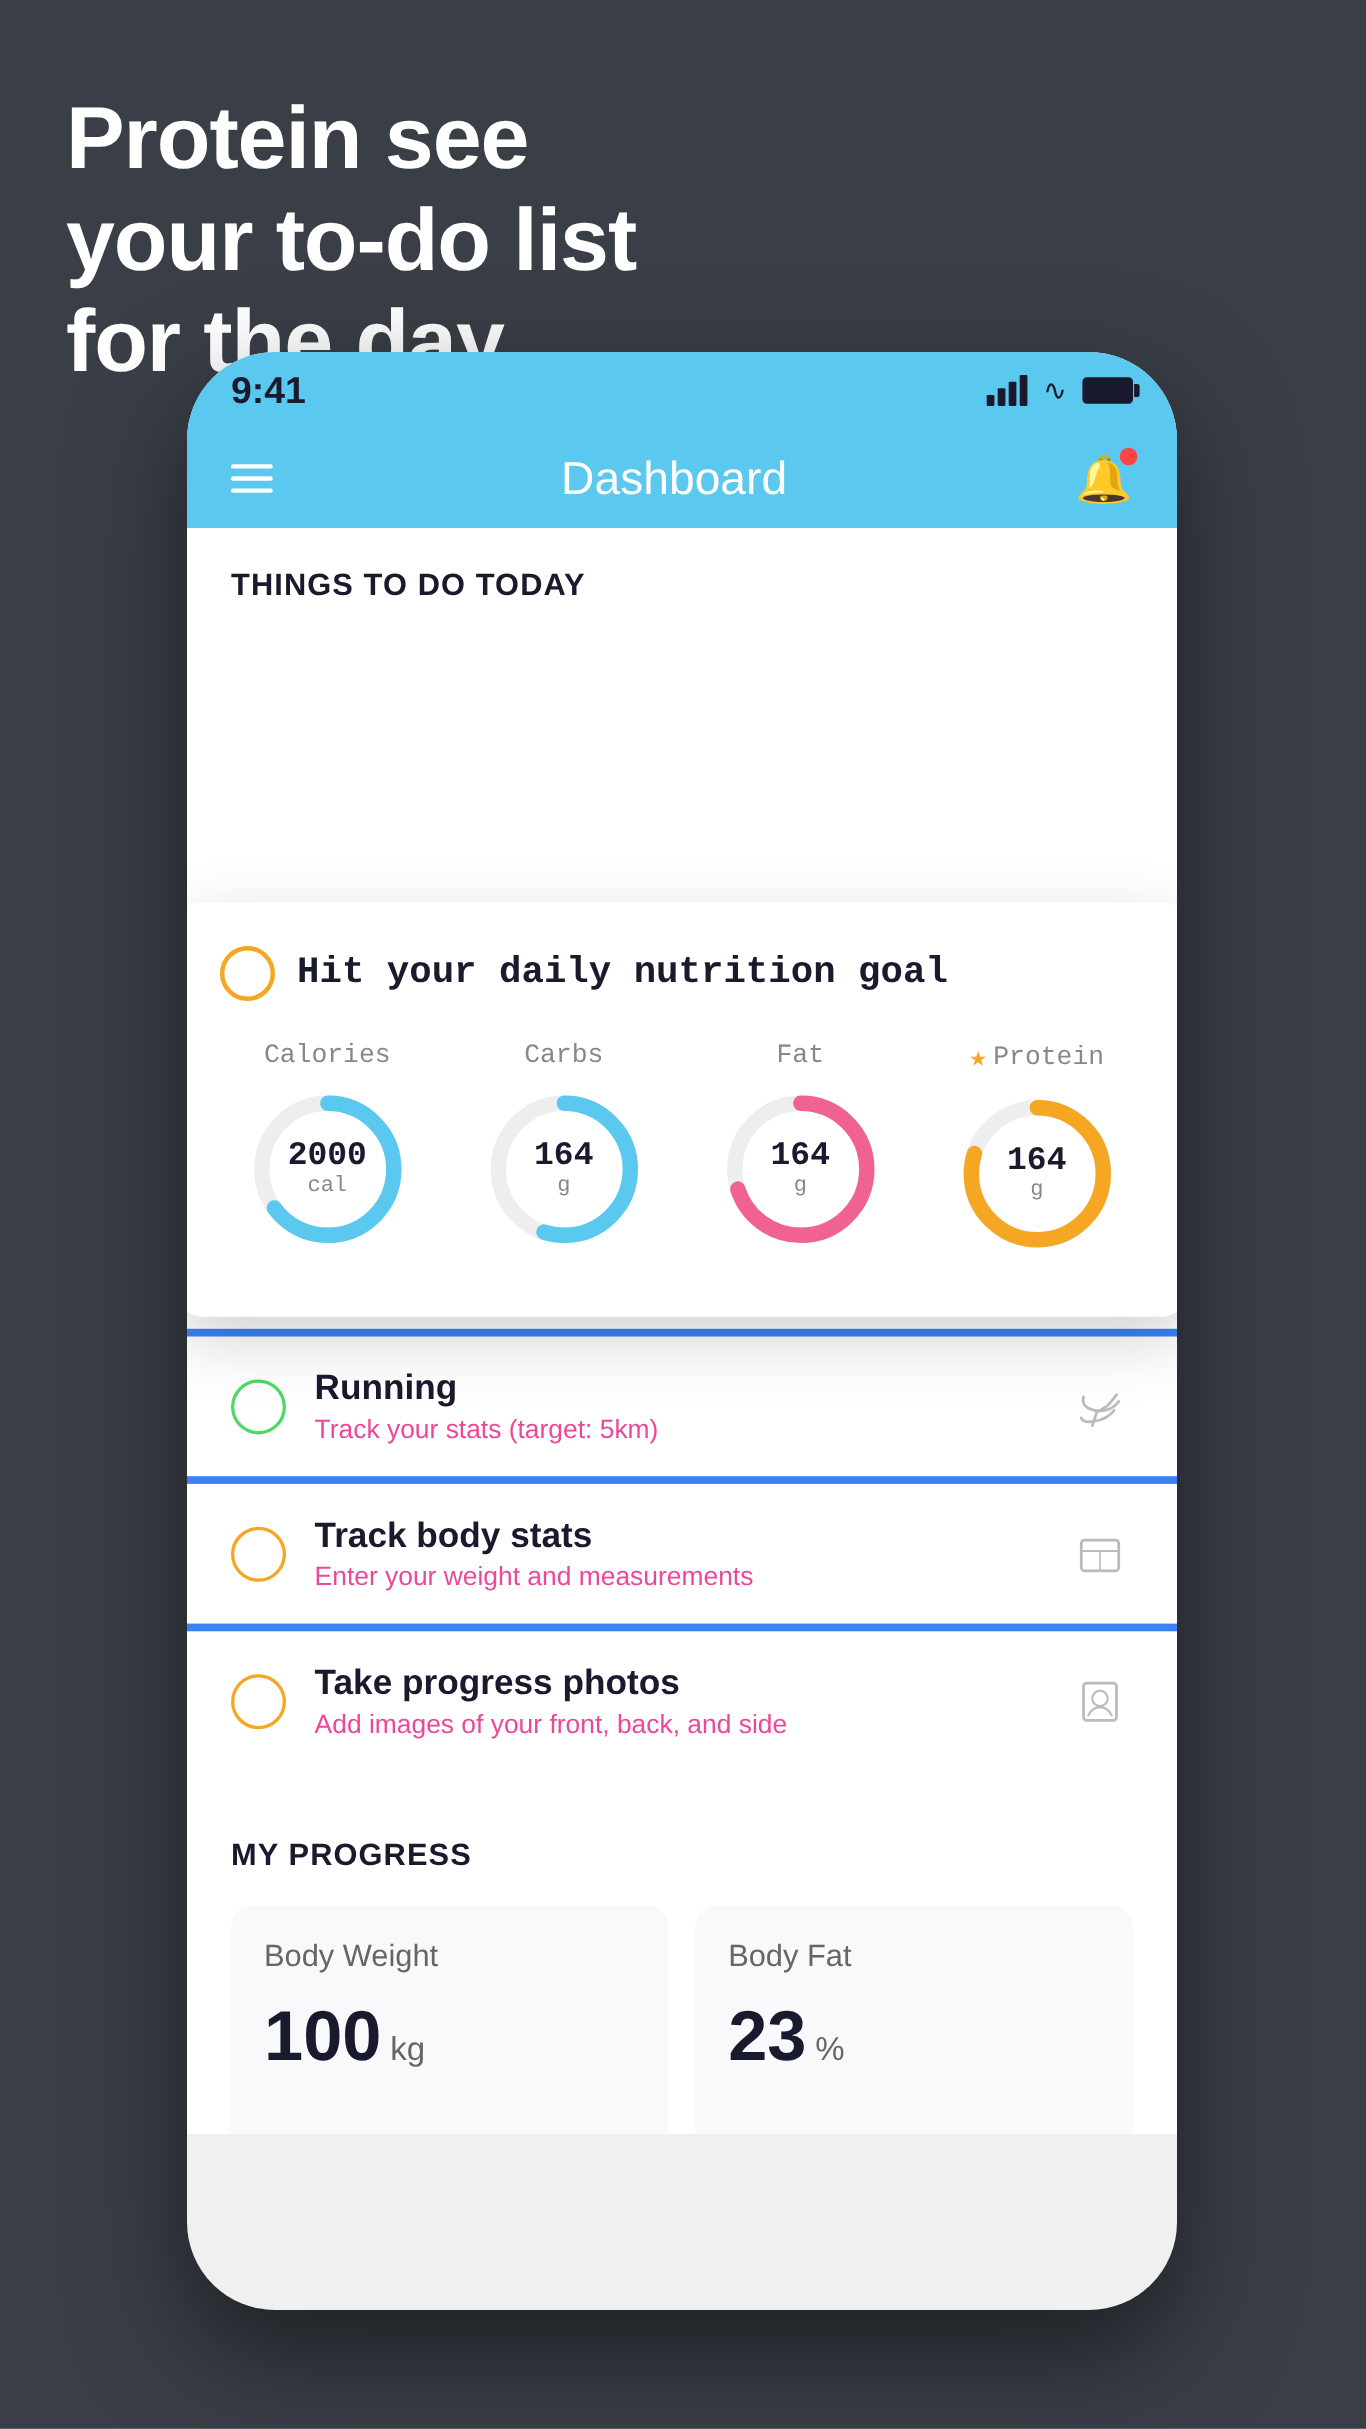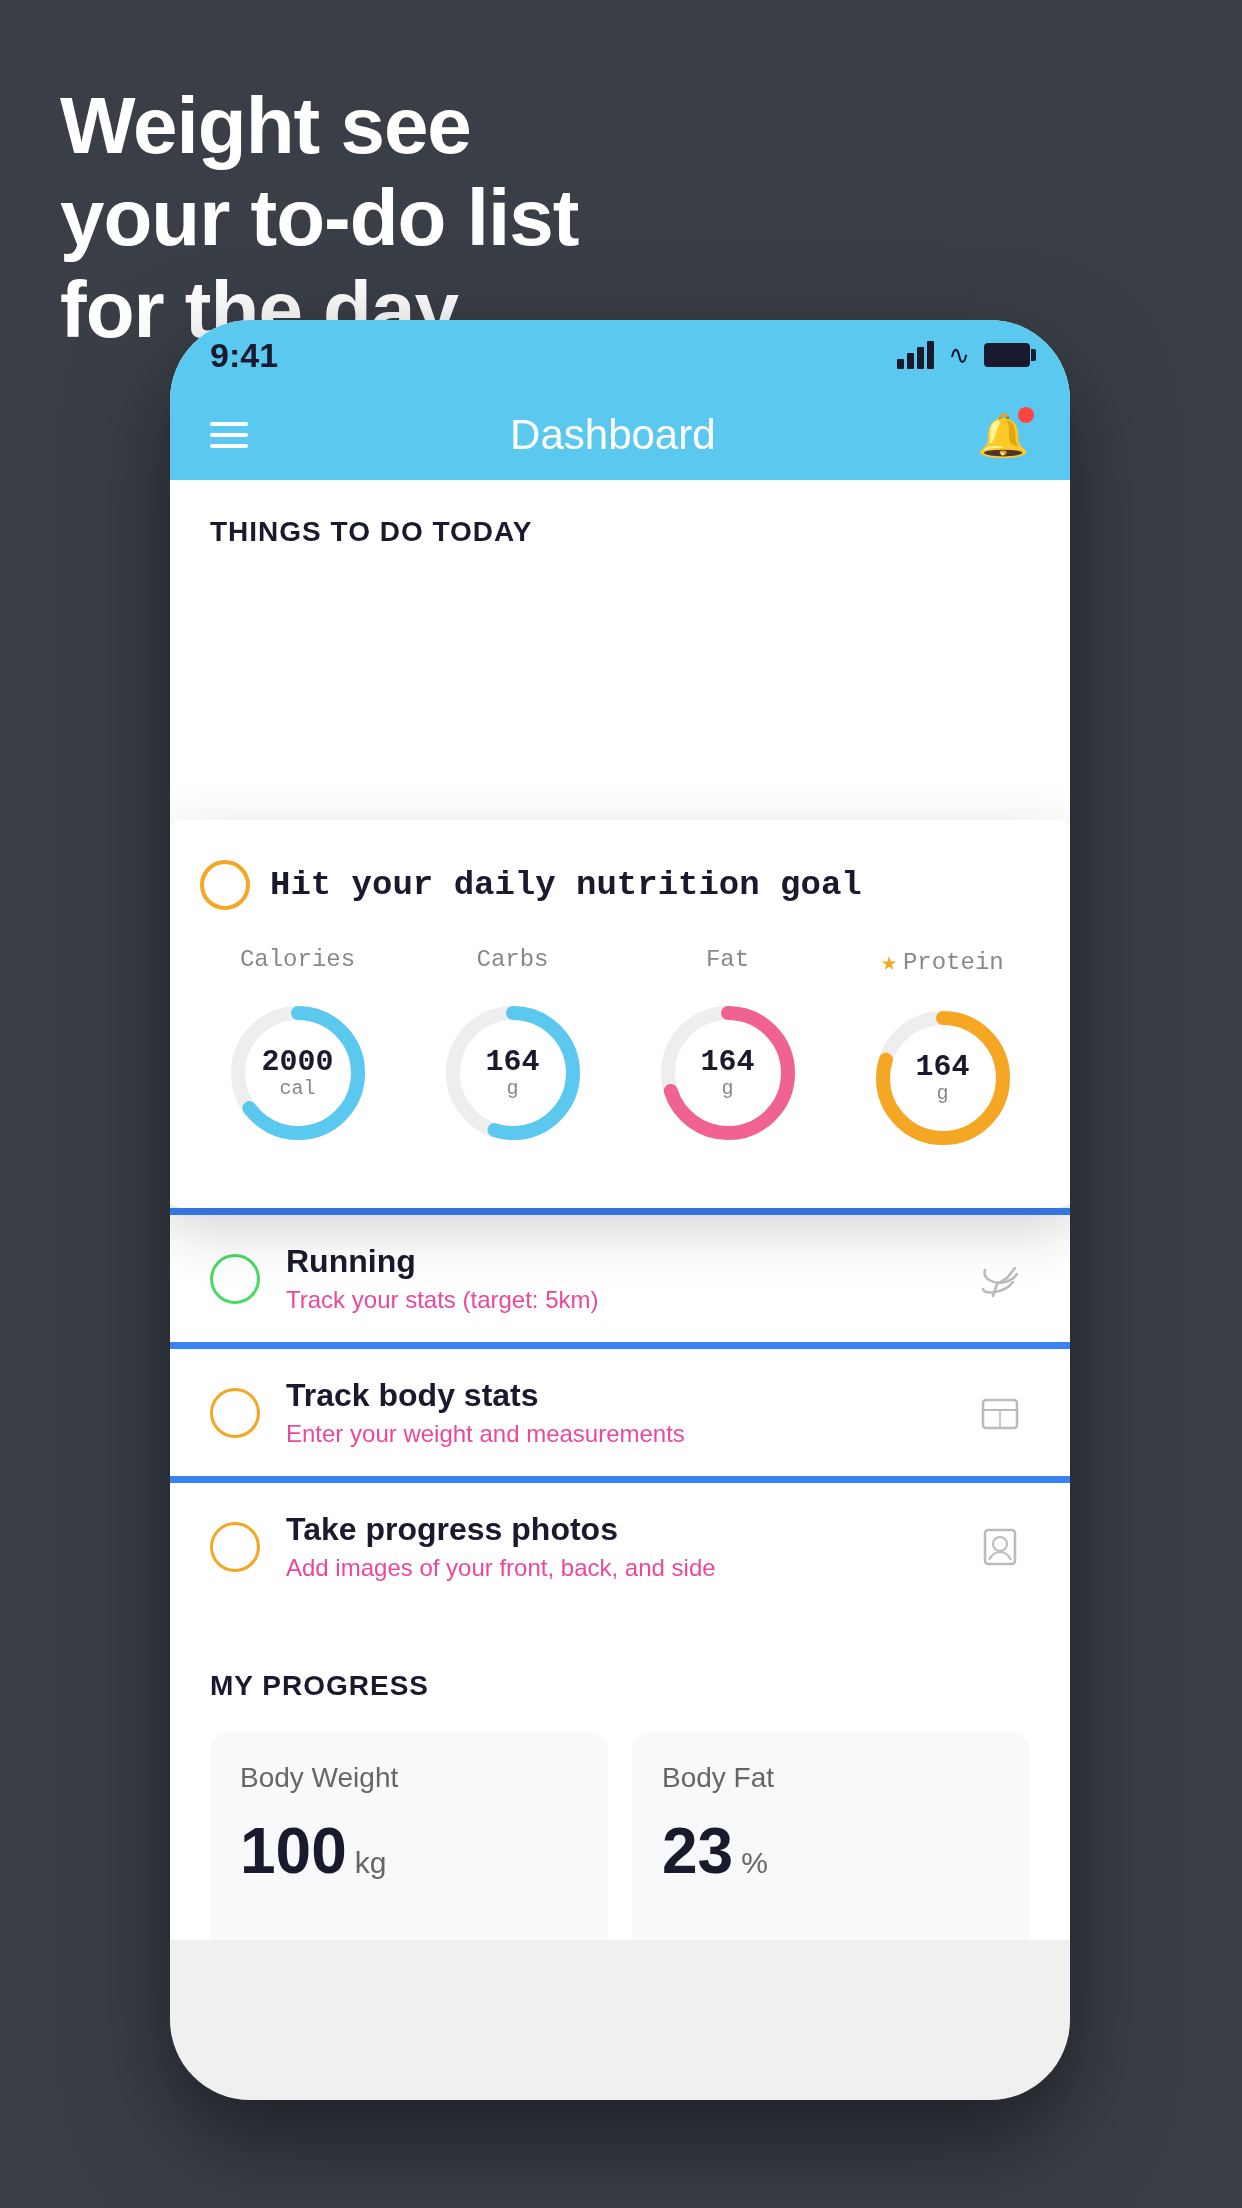--- a/index.html
+++ b/index.html
@@ -187,21 +187,21 @@
     }
     .nutrition-stats {
       display: flex;
       gap: 20px;
       justify-content: space-around;
     }
     .stat-item {
       display: flex;
       flex-direction: column;
       align-items: center;
-      gap: 20px;
+      gap: 10px;
     }
     .stat-label {
       font-size: 24px;
       color: #888;
       font-weight: 400;
     }
     .stat-label-star {
       display: flex;
       align-items: center;
       gap: 6px;
@@ -358,21 +358,21 @@
     .scrollable-content {
       flex: 1;
       overflow: hidden;
       position: relative;
     }
   </style>
 </head>
 <body>
 
 <div class="headline">
-  <div>Weight see</div>
+  <div>Protein see</div>
   <div>your to-do list</div>
   <div>for the day.</div>
 </div>
 
 <div class="phone-frame">
   <div class="phone-inner">
 
     <div class="status-bar">
       <span class="status-time">9:41</span>
       <div class="status-icons">

